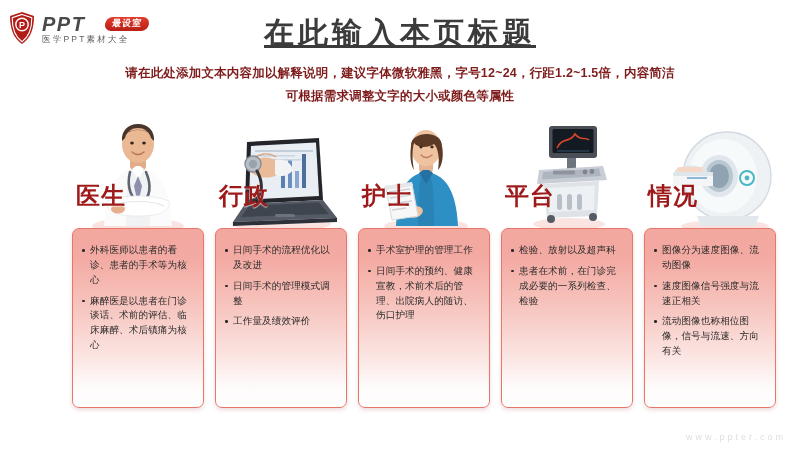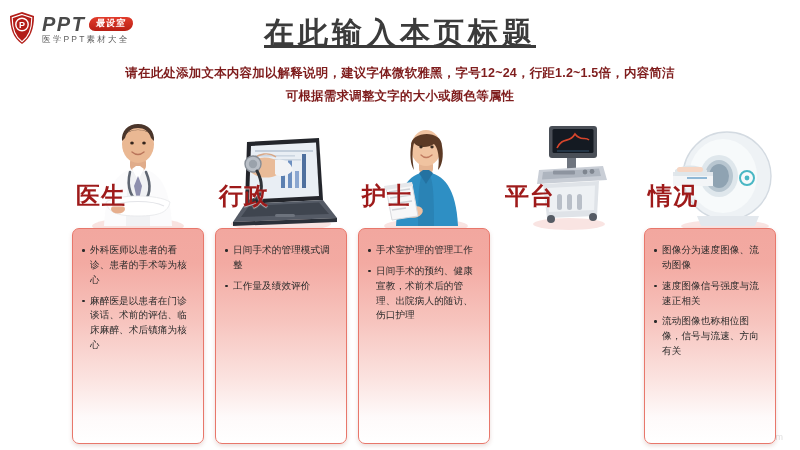--- a/index.html
+++ b/index.html
@@ -42,21 +42,21 @@
   .logo-textwrap {
     display: flex;
     flex-direction: column;
     justify-content: center;
     gap: 1px;
     padding-top: 1px;
   }
   .logo-row1 {
     display: flex;
     align-items: center;
-    gap: 4px;
+    gap: 20px;
   }
   .logo-ppt {
     font-size: 20px;
     font-weight: bold;
     font-style: italic;
     letter-spacing: 1.5px;
     color: #4a4a4a;
     line-height: 1;
   }
   .logo-badge {
@@ -145,21 +145,21 @@
     text-shadow: 0 1px 1px rgba(255,255,255,0.65);
     line-height: 1;
   }
 
   
   .card {
     position: absolute;
     left: 0;
     top: 116px;
     width: 132px;
-    height: 216px;
+    height: 180px;
     box-sizing: border-box;
     border: 1.3px solid #e8776b;
     border-radius: 7px;
     background: linear-gradient(180deg,
                 #f2a79f 0%,
                 #f3aaa2 16%,
                 #f7c5bf 44%,
                 #fbe3e0 70%,
                 #fefafa 88%,
                 #ffffff 100%);
@@ -310,20 +310,21 @@
             <path d="M26 78 L104 74 L118 92 L14 96 Z" fill="#555b66"></path>
             <path d="M30 80 L100 76.5 L110 88 L22 91 Z" fill="#3f454f"></path>
             <path d="M14 96 L118 92 L118 96 L14 100 Z" fill="#2b3039"></path>
             <rect x="56" y="88" width="20" height="3" rx="1.5" fill="#6d737d"></rect>
           </svg>
         </div>
       </div>
       <div class="heading">行政</div>
       <div class="card">
         <ul>
+          <li>日间手术的流程优化以及改进</li>
           <li>日间手术的管理模式调整</li>
           <li>工作量及绩效评价</li>
         </ul>
       </div>
     </div>
 
     <div class="col">
       <div class="photo">
         <div class="photo-inner" style="top:10px;">
           <svg class="art" width="104" height="110" viewBox="0 0 104 110">
@@ -388,20 +389,26 @@
             <rect x="42" y="76" width="5" height="16" rx="2.5" fill="#b9bfc8"></rect>
             <rect x="52" y="76" width="5" height="16" rx="2.5" fill="#b9bfc8"></rect>
             <rect x="62" y="76" width="5" height="16" rx="2.5" fill="#b9bfc8"></rect>
 
             <circle cx="36" cy="101" r="4" fill="#555b64"></circle>
             <circle cx="78" cy="99" r="4" fill="#555b64"></circle>
           </svg>
         </div>
       </div>
       <div class="heading">平台</div>
+      <div class="card">
+        <ul>
+          <li>检验、放射以及超声科</li>
+          <li>患者在术前，在门诊完成必要的一系列检查、检验</li>
+        </ul>
+      </div>
     </div>
 
     <div class="col">
       <div class="photo">
         <div class="photo-inner" style="top:16px; left:58%;">
           <svg class="art" width="116" height="104" viewBox="0 0 116 104">
             <ellipse cx="62" cy="98" rx="44" ry="6" fill="#f7d9d5" opacity="0.7"></ellipse>
 
             <ellipse cx="64" cy="48" rx="44" ry="44" fill="#eef2f5"></ellipse>
             <ellipse cx="64" cy="48" rx="44" ry="44" fill="none" stroke="#d3dae1" stroke-width="1.4"></ellipse>

